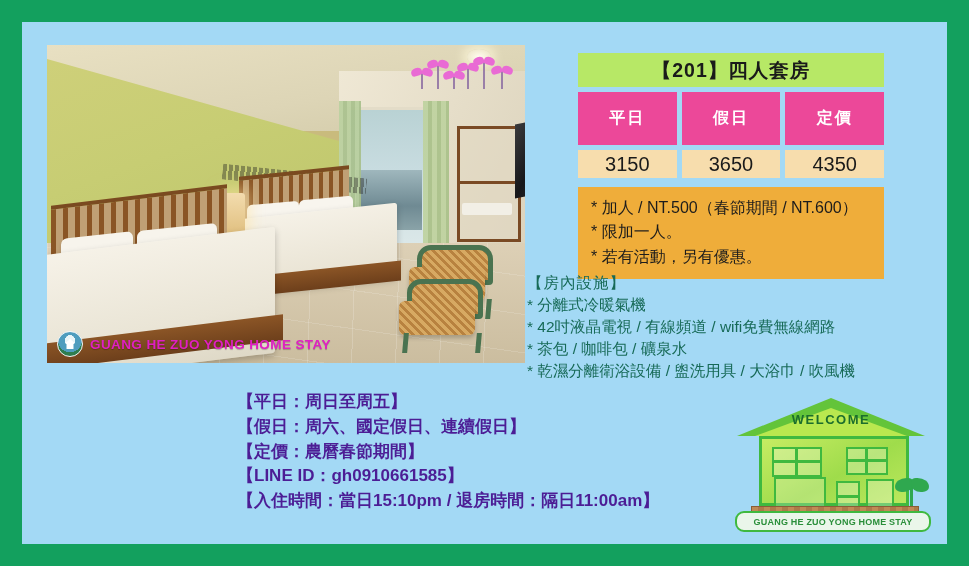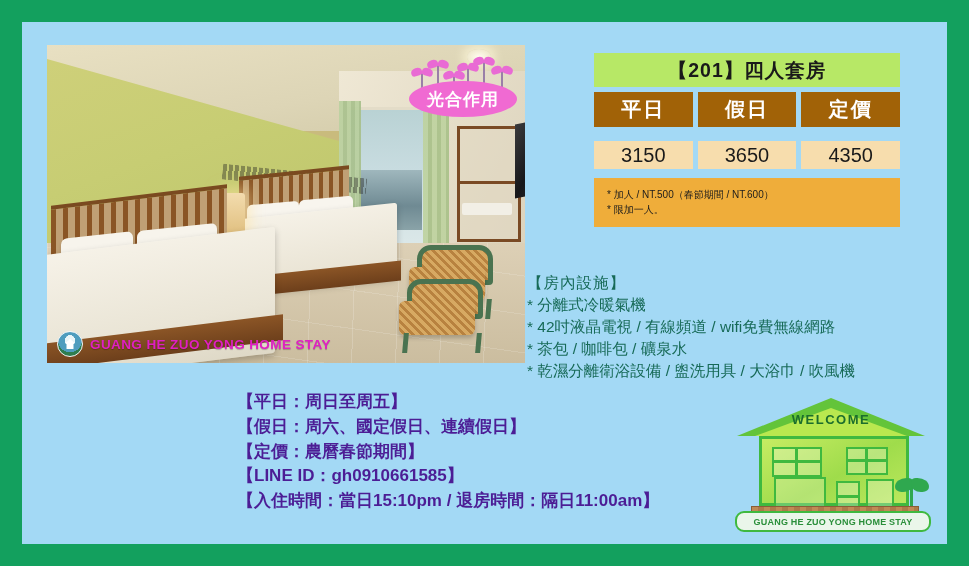--- a/index.html
+++ b/index.html
@@ -174,43 +174,43 @@
   }
   .sprout:before{left:-10px;transform:rotate(-18deg);}
   .sprout:after{left:1px;transform:rotate(18deg);}
   .oval{
     position:absolute;left:0;bottom:0;width:108px;height:36px;border-radius:50%;
     background:#f06ad2;display:flex;align-items:center;justify-content:center;
   }
   .oval span{color:#fff;font-size:17px;font-weight:bold;letter-spacing:1px;}
 
   
-  .rail{position:absolute;left:572px;top:31px;width:306px;}
+  .rail{position:absolute;left:556px;top:31px;width:306px;}
   .title-box{
     height:34px;background:#b7e866;display:flex;align-items:center;justify-content:center;
     color:#1a1a1a;font-size:19.5px;font-weight:bold;letter-spacing:1px;
   }
   .price-table{margin-top:5px;}
   .prow{display:flex;gap:5px;}
-  .prow + .prow{margin-top:14px;}
+  .prow + .prow{margin-top:5px;}
   .hcell{
-    flex:1;height:35px;background:#a16207;color:#ffffff;
+    flex:1;height:53px;background:#ec4899;color:#ffffff;
     display:flex;align-items:center;justify-content:center;
-    font-size:20px;font-weight:bold;letter-spacing:2px;
+    font-size:16px;font-weight:bold;letter-spacing:2px;
   }
   .vcell{
     flex:1;height:28px;background:#f7ddad;color:#1a1a1a;
     display:flex;align-items:center;justify-content:center;
     font-size:20px;
   }
   .notes{
     margin-top:9px;background:#efad3a;padding:9px 13px 10px;
   }
   .notes div{
-    font-size:10px;color:#1c1c1c;line-height:1.52;white-space:nowrap;
+    font-size:16px;color:#1c1c1c;line-height:1.52;white-space:nowrap;
   }
   .facilities{
     position:absolute;left:505px;top:250px;width:436px;text-align:left;
     color:#176a57;font-size:15.5px;line-height:1.42;
   }
   .facilities .fhead{letter-spacing:1px;}
 
   
   .qr{
     position:absolute;left:56px;top:370px;width:124px;height:115px;
@@ -350,23 +350,20 @@
 
       <div class="photo-logo">
         <div class="sprouts">
           <div class="sprout" style="left:8px;height:16px;"></div>
           <div class="sprout" style="left:24px;height:24px;"></div>
           <div class="sprout" style="left:40px;height:13px;"></div>
           <div class="sprout" style="left:54px;height:21px;"></div>
           <div class="sprout" style="left:70px;height:27px;"></div>
           <div class="sprout" style="left:88px;height:18px;"></div>
         </div>
-        <div class="oval">
-          <span>光合作用</span>
-        </div>
       </div>
 
       <div class="photo-watermark">
         <div class="wm-badge"></div>
         <div class="wm-text">GUANG HE ZUO YONG HOME STAY</div>
       </div>
     </div>
 
     <div class="rail">
       <div class="title-box">【201】四人套房</div>
@@ -380,20 +377,21 @@
         <div class="prow">
           <div class="vcell">3150</div>
           <div class="vcell">3650</div>
           <div class="vcell">4350</div>
         </div>
       </div>
 
       <div class="notes">
         <div>* 加人 / NT.500（春節期間 / NT.600）</div>
         <div>* 限加一人。</div>
+        <div>* 若有活動，另有優惠。</div>
       </div>
     </div>
 
     <div class="facilities">
       <div class="fhead">【房內設施】</div>
       <div>* 分離式冷暖氣機</div>
       <div>* 42吋液晶電視 / 有線頻道 / wifi免費無線網路</div>
       <div>* 茶包 / 咖啡包 / 礦泉水</div>
       <div>* 乾濕分離衛浴設備 / 盥洗用具 / 大浴巾 / 吹風機</div>
     </div>

